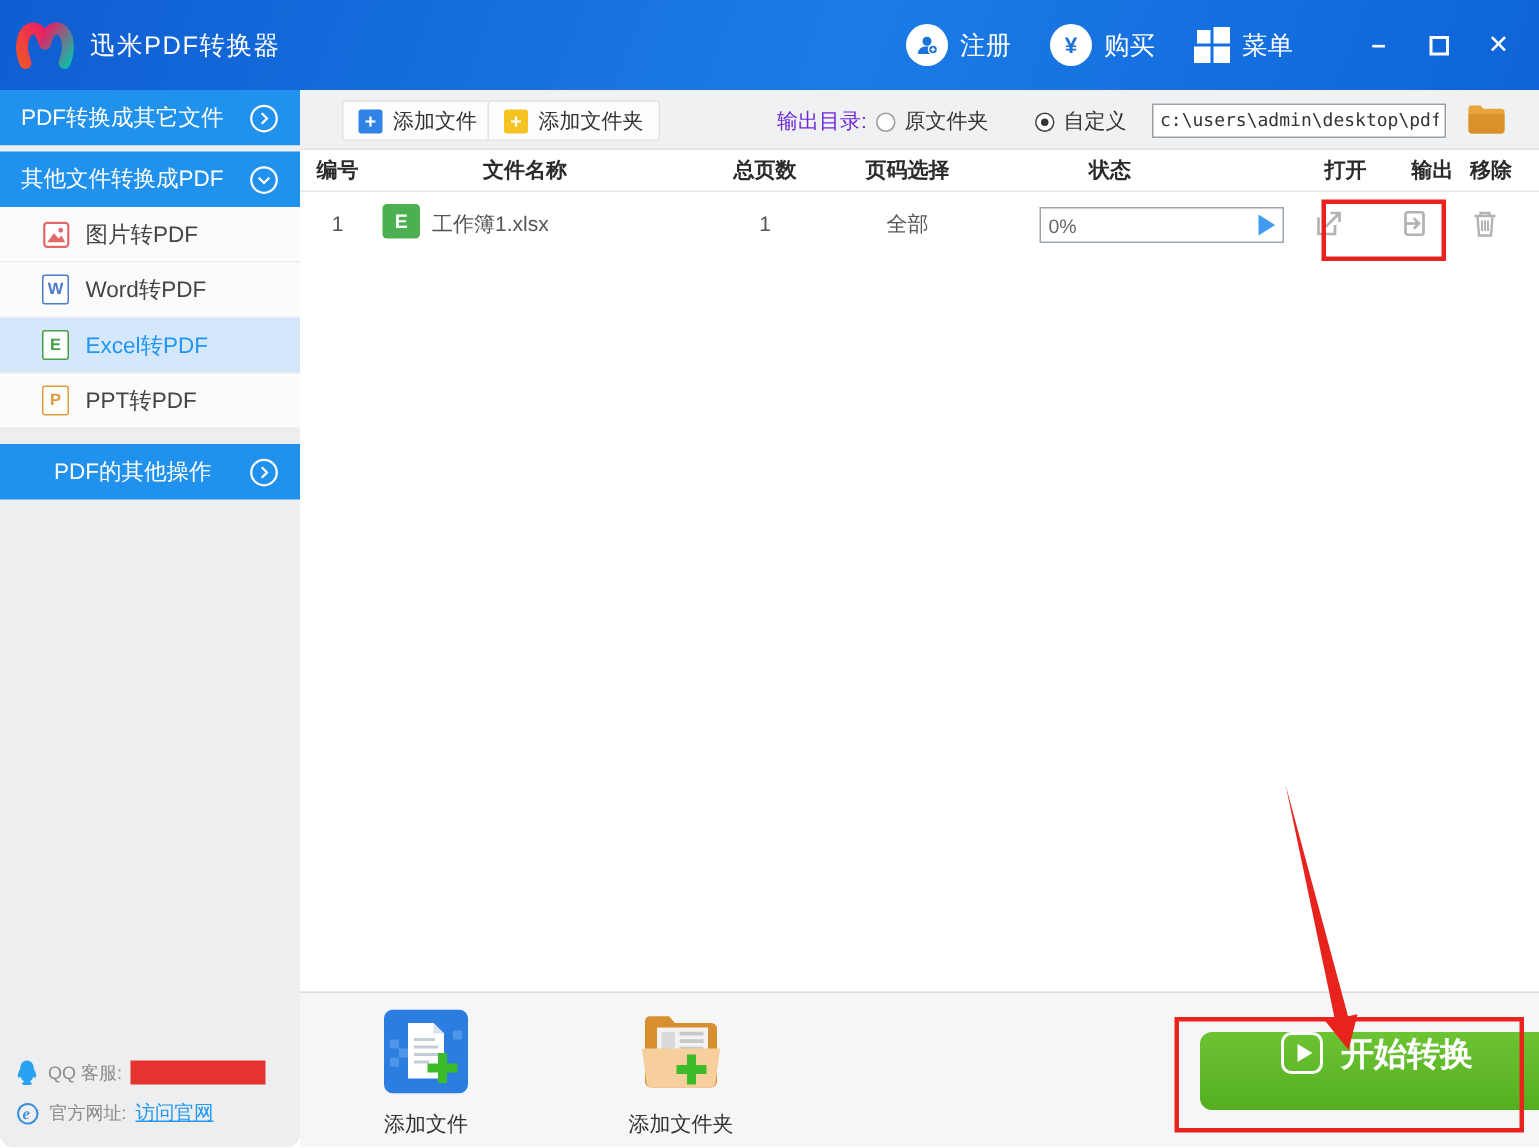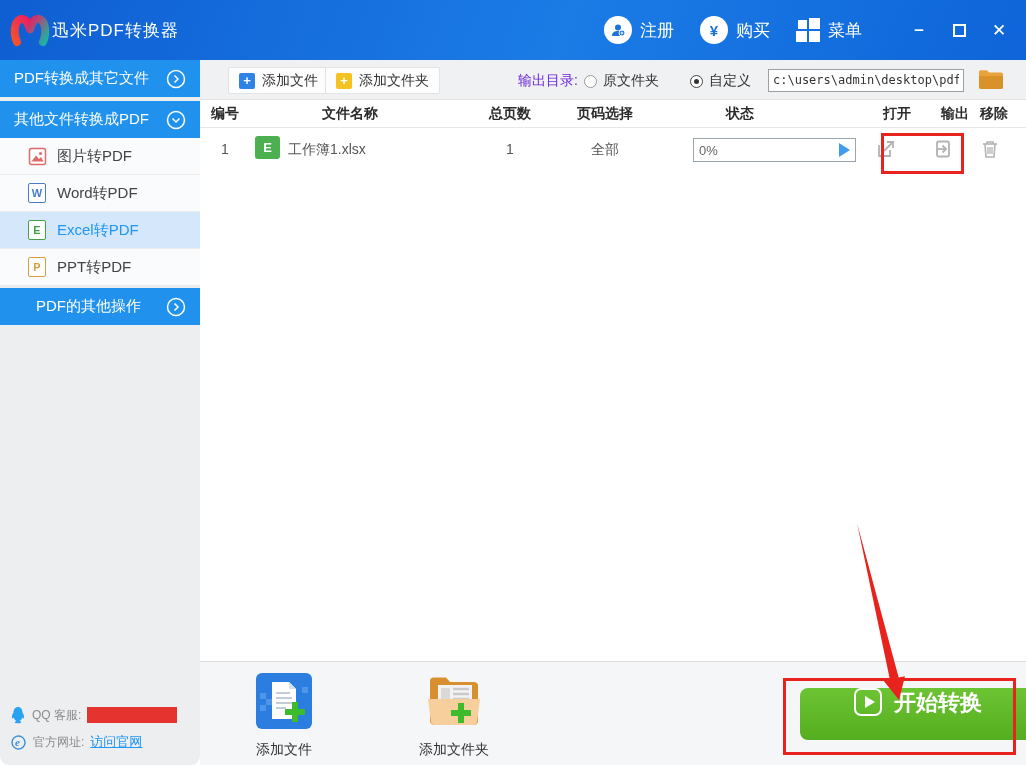--- a/index.html
+++ b/index.html
@@ -4,21 +4,21 @@
 <style>
   * { margin:0; padding:0; box-sizing:border-box; }
   html,body { width:1026px; height:765px; overflow:hidden; }
   body { font-family:"Liberation Sans","DejaVu Sans",sans-serif; position:relative; background:#fff; }
 
   
   #titlebar { position:absolute; left:0; top:0; width:1026px; height:60px;
     background:linear-gradient(110deg,#0f5ed2 0%,#1b7ce6 55%,#0e64d8 100%);
     display:flex; align-items:center; color:#fff; }
   .logo { width:44px; height:40px; margin-left:8px; }
-  .app-title { font-size:17px; margin-left:0; letter-spacing:1px; }
+  .app-title { font-size:17px; margin-left:8px; letter-spacing:1px; }
   .tb-right { margin-left:auto; display:flex; align-items:center; gap:26px; margin-right:14px; }
   .tb-btn { display:flex; align-items:center; gap:8px; font-size:17px; cursor:pointer; }
   .tb-circle { width:28px; height:28px; border-radius:50%; background:#fff; display:flex;
     align-items:center; justify-content:center; color:#1a73d9; font-weight:bold; font-size:15px; }
   .menu-grid { width:24px; height:24px; position:relative; }
   .menu-grid i { position:absolute; background:#fff; }
   .mg-tl { width:9px; height:9px; left:2px; top:2px; }
   .mg-tr { width:11px; height:11px; right:0; top:0; }
   .mg-bl { width:11px; height:11px; left:0; bottom:0; }
   .mg-br { width:11px; height:11px; right:0; bottom:0; }
@@ -194,21 +194,21 @@
   </div>
   <div class="side-item active">
     <span class="doc-ic c-green">E</span>
     <span>Excel转PDF</span>
   </div>
   <div class="side-item">
     <span class="doc-ic c-orange">P</span>
     <span>PPT转PDF</span>
   </div>
 
-  <div class="cat" style="margin-top:2px;padding-left:36px;">
+  <div class="cat" style="margin-top:10px;padding-left:36px;">
     <span>PDF的其他操作</span>
     <svg class="chev" width="20" height="20" viewBox="0 0 20 20">
         <circle cx="10" cy="10" r="8.5" fill="none" stroke="#fff" stroke-width="1.5"></circle>
         <path d="M8.5 6.5 L12 10 L8.5 13.5" fill="none" stroke="#fff" stroke-width="1.5"></path>
       </svg>
   </div>
 
   <div class="side-info">
     <div class="info-line">
       <svg width="16" height="18" viewBox="0 0 16 18">

